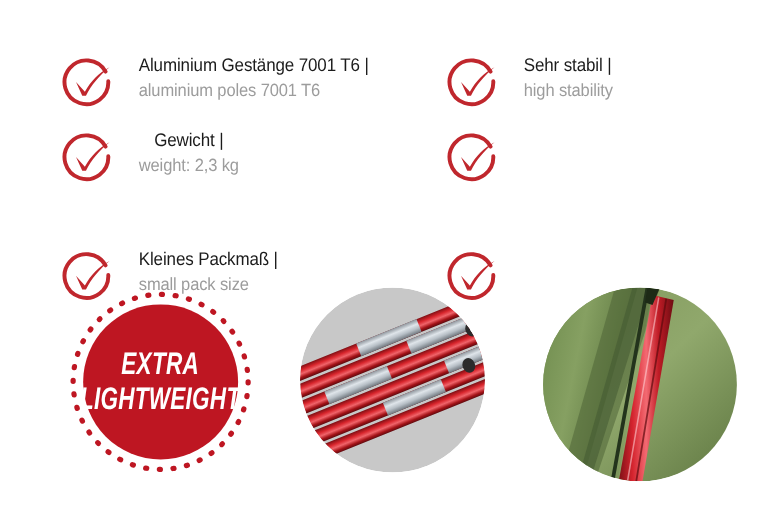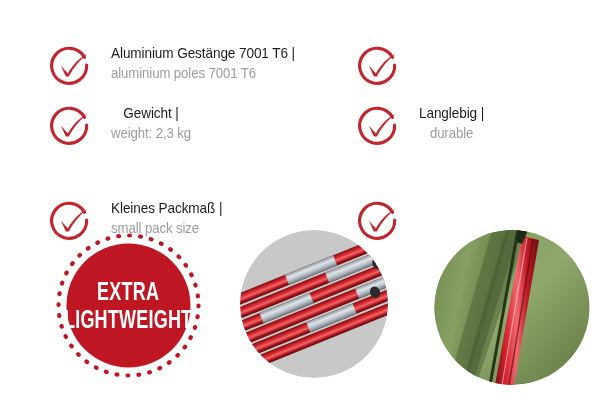--- a/index.html
+++ b/index.html
@@ -69,21 +69,21 @@
     font-size: 14.2px;
     color: #9c9c9c;
     letter-spacing: -0.1px;
     white-space: nowrap;
     font-stretch: condensed;
     transform: scaleX(0.93);
     transform-origin: left center;
   }
 
   
-  .circle-row { position: absolute; left: 0; top: 222px; width: 610px; height: 185px; }
+  .circle-row { position: absolute; left: 0; top: 222px; width: 610px; height: 185px; font-style: italic; }
 
   .badge {
     position: absolute;
     left: 51px;
     top: 6px;
     width: 155px;
     height: 155px;
   }
   .badge svg { display: block; width: 155px; height: 155px; }
   .badge-label {
@@ -168,32 +168,32 @@
       </span>
     </div>
 
     <div class="feature-item col-right row-0">
       <span class="check-icon">
         <svg viewBox="0 0 48 48" aria-hidden="true">
           <path d="M40.5 15.2 A20 20 0 1 0 43 24" fill="none" stroke="#C0272D" stroke-width="3.6" stroke-linecap="round"></path>
           <path d="M13.5 24.6 L21.6 33.6 C27 24 34 16.4 44.2 11.2 C35 18.6 27.6 27.4 22.6 37.2 L19.2 37.2 Z" fill="#C0272D"></path>
         </svg>
       </span>
+      <span class="feature-text">
+        <span class="feature-title">Sehr stabil |</span>
+        <span class="feature-sub">high stability</span>
+      </span>
     </div>
 
     <div class="feature-item col-right row-1">
       <span class="check-icon">
         <svg viewBox="0 0 48 48" aria-hidden="true">
           <path d="M40.5 15.2 A20 20 0 1 0 43 24" fill="none" stroke="#C0272D" stroke-width="3.6" stroke-linecap="round"></path>
           <path d="M13.5 24.6 L21.6 33.6 C27 24 34 16.4 44.2 11.2 C35 18.6 27.6 27.4 22.6 37.2 L19.2 37.2 Z" fill="#C0272D"></path>
         </svg>
-      </span>
-      <span class="feature-text">
-        <span class="feature-title">Langlebig |</span>
-        <span class="feature-sub">durable</span>
       </span>
     </div>
 
     <div class="feature-item col-right row-2">
       <span class="check-icon">
         <svg viewBox="0 0 48 48" aria-hidden="true">
           <path d="M40.5 15.2 A20 20 0 1 0 43 24" fill="none" stroke="#C0272D" stroke-width="3.6" stroke-linecap="round"></path>
           <path d="M13.5 24.6 L21.6 33.6 C27 24 34 16.4 44.2 11.2 C35 18.6 27.6 27.4 22.6 37.2 L19.2 37.2 Z" fill="#C0272D"></path>
         </svg>
       </span>

